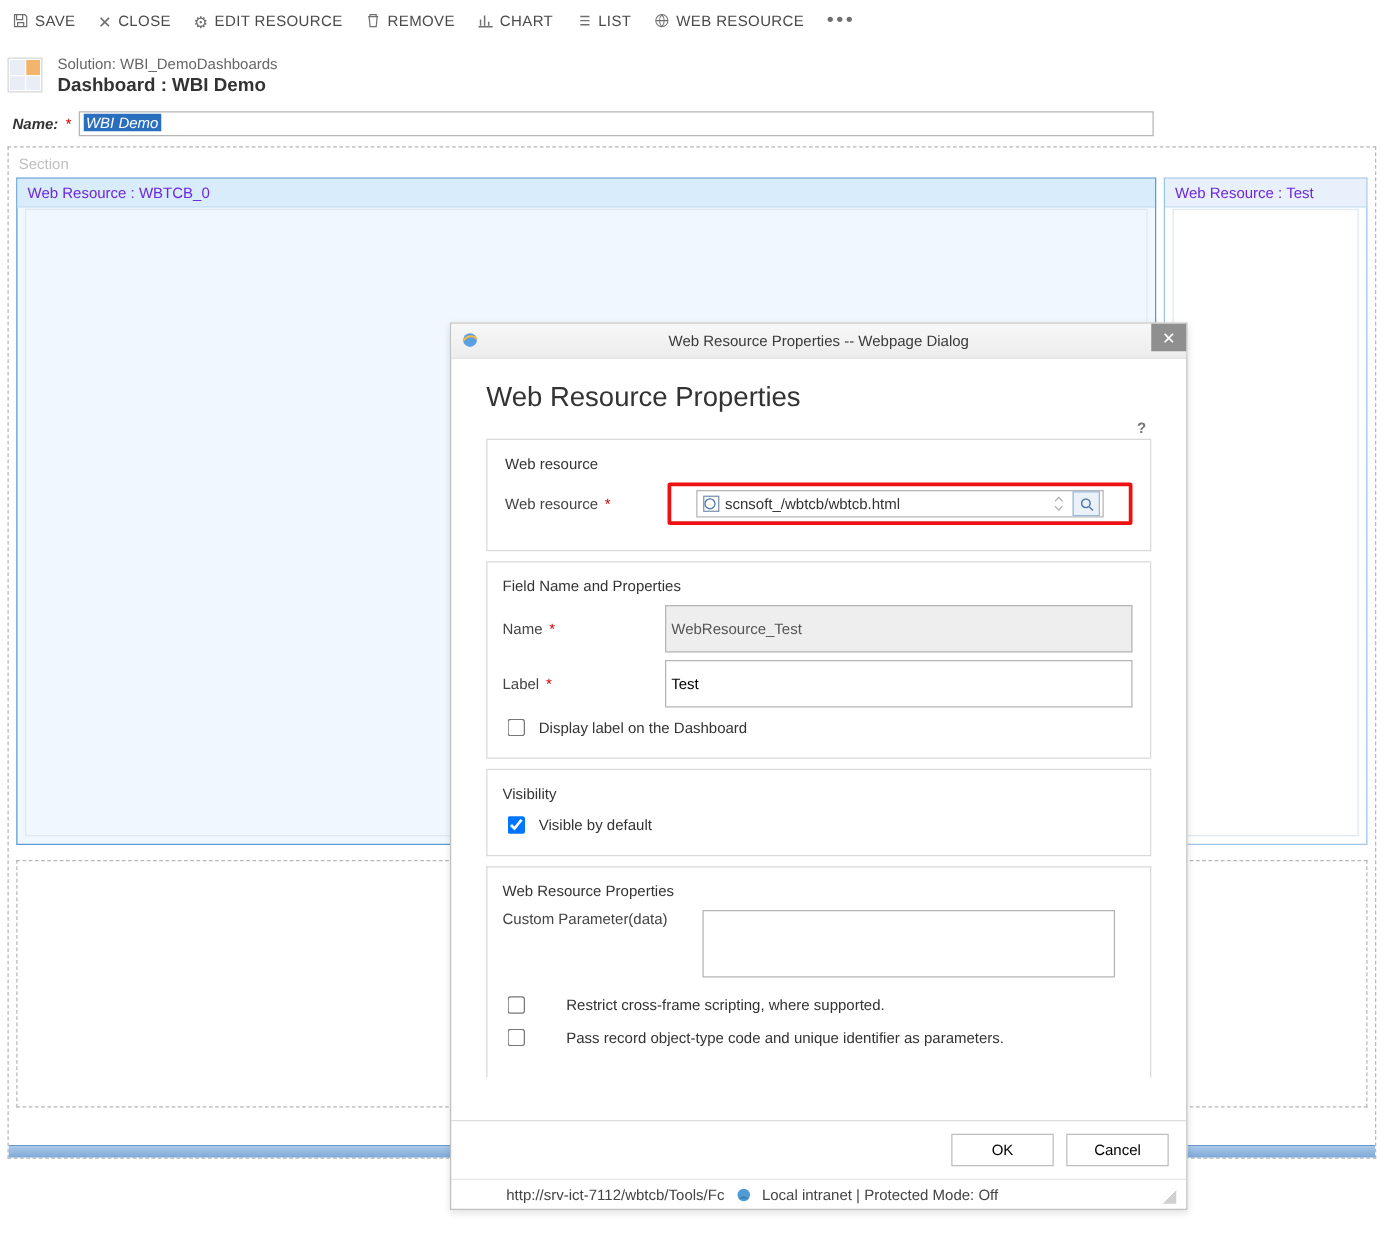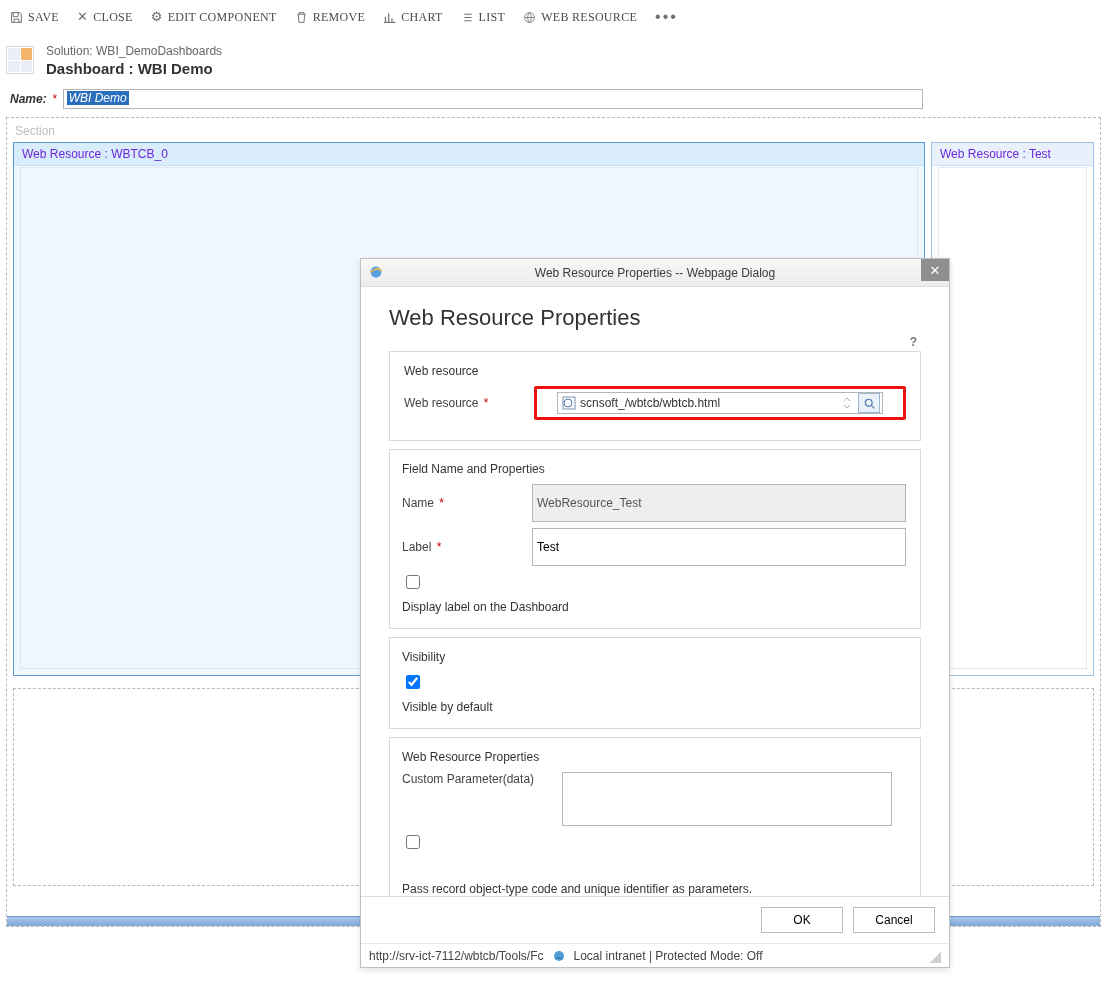--- a/index.html
+++ b/index.html
@@ -18,25 +18,24 @@
   .toolbar {
     display: flex;
     align-items: center;
     gap: 18px;
     padding: 8px 10px;
     font-size: 12px;
     color: #4a4a4a;
   }
   .toolbar-item {
     display: inline-flex;
-    align-items: center;
+    align-items: flex-start;
     gap: 5px;
     cursor: pointer;
     letter-spacing: 0.3px;
-    font-family: Liberation Serif, serif;
   }
   .toolbar-item .ticon { color: #6f6f6f; font-size: 13px; }
   .dots { font-size: 16px; letter-spacing: 2px; color: #6f6f6f; cursor: pointer; }
 
   
   .form-header {
     display: flex;
     align-items: flex-start;
     gap: 12px;
     padding: 10px 10px 6px 6px;
@@ -193,21 +192,21 @@
   }
   .lookup-wrap .lk-search {
     width:22px; height:20px; margin-left:4px;
     border:1px solid #9ab7d6; background:#eaf1f9;
     display:inline-flex; align-items:center; justify-content:center;
     cursor:pointer;
   }
   .highlight-red {
     border: 3px solid #e11; padding: 3px 20px; border-radius:2px;
   }
-  .check-row { display:flex; gap:8px; margin-top:6px;flex-direction:column; }
+  .check-row { display:flex; align-items:center; gap:8px; margin-top:6px; }
   input[type="checkbox"] { width:14px; height:14px; }
   textarea.custom-param {
     width: 330px; height: 54px; border:1px solid #b5b5b5; resize:none;
   }
 
   .dialog-footer {
     border-top:1px solid #dcdcdc;
     padding: 10px 14px; display:flex; justify-content:flex-end; gap:10px;
   }
   .btn {
@@ -241,21 +240,21 @@
         </svg>
     </span>
     <span>SAVE</span>
   </span>
   <span class="toolbar-item">
     <span class="ticon">✕</span>
     <span>CLOSE</span>
   </span>
   <span class="toolbar-item">
     <span class="ticon">⚙</span>
-    <span>EDIT COMPONENT</span>
+    <span>EDIT RESOURCE</span>
   </span>
   <span class="toolbar-item">
     <span class="ticon">
       <svg width="13" height="13" viewBox="0 0 16 16">
           <path fill="none" stroke="#6f6f6f" stroke-width="1.2" d="M3 4h10 M5 4V2h6v2 M4 4l1 10h6l1-10"></path>
         </svg>
     </span>
     <span>REMOVE</span>
   </span>
   <span class="toolbar-item">
@@ -413,34 +412,38 @@
         <span>Visible by default</span>
       </div>
     </div>
 
     <div class="panel" style="border-bottom:none; padding-bottom:22px;">
       <div class="panel-title">Web Resource Properties</div>
       <div class="row" style="align-items:flex-start">
         <div class="lab" style="width:150px">Custom Parameter(data)</div>
         <textarea class="custom-param" value="" style=""></textarea>
       </div>
+      <div class="check-row" style="margin-top:12px; gap:30px;">
+        <input type="checkbox" style="">
+        <span>Restrict cross-frame scripting, where supported.</span>
+      </div>
       <div class="check-row" style="gap:30px;">
         <input type="checkbox" style="">
         <span>Pass record object-type code and unique identifier as parameters.</span>
       </div>
     </div>
   </div>
 
   <div class="dialog-footer">
     <button class="btn">OK</button>
     <button class="btn">Cancel</button>
   </div>
 
   <div class="dialog-status">
-    <div style="display:flex; align-items:flex-start; gap:8px;">
+    <div style="display:flex; align-items:flex-start; gap:8px;margin-left:36px;">
       <span>http://srv-ict-7112/wbtcb/Tools/Fc</span>
       <span>
         <svg width="14" height="14" viewBox="0 0 14 14">
             <circle cx="7" cy="7" r="5" fill="#4e9bd6"></circle>
             <path d="M3 10 Q7 6 11 10" fill="#3f7fae"></path>
           </svg>
       </span>
       <span>Local intranet | Protected Mode: Off</span>
     </div>
     <div class="grip"></div>

